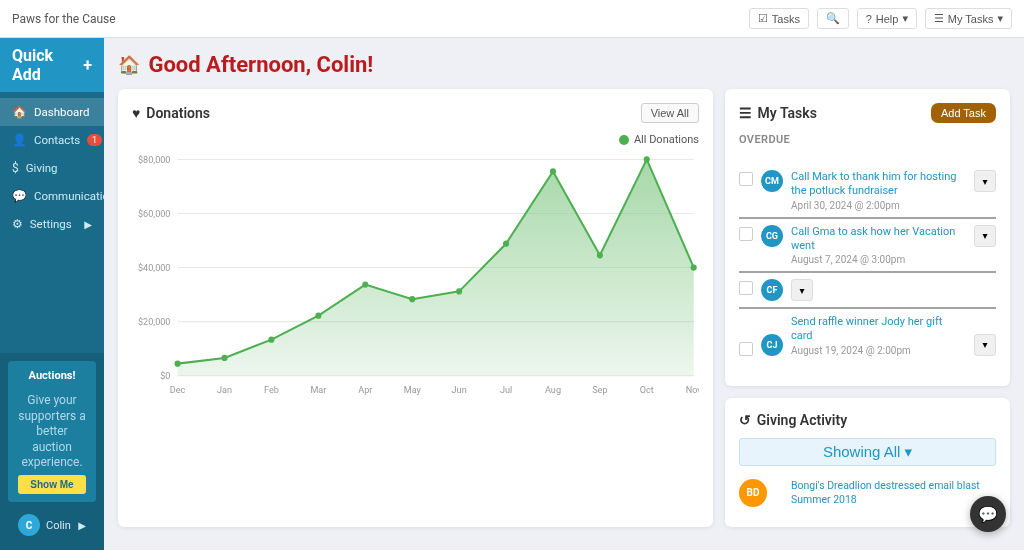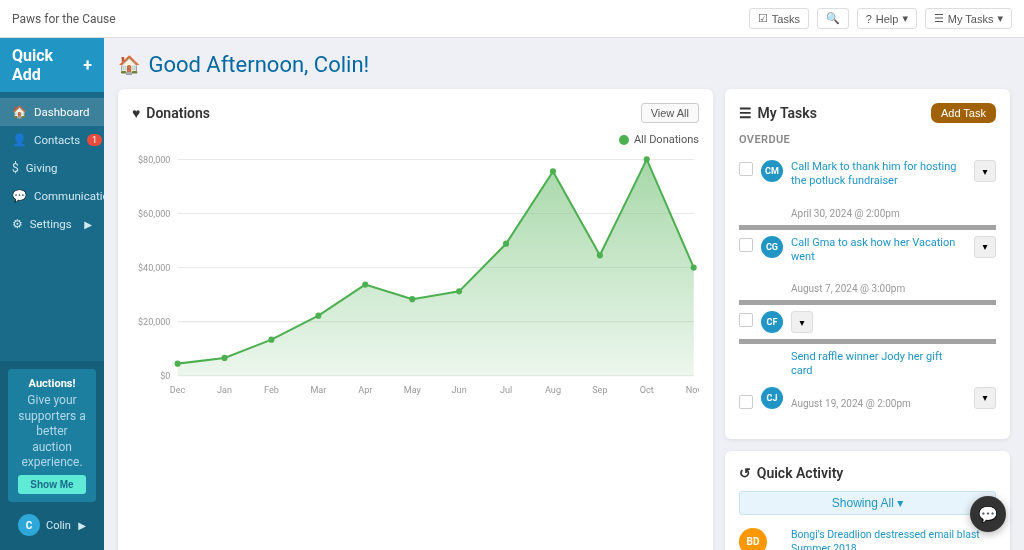--- a/index.html
+++ b/index.html
@@ -106,24 +106,24 @@
       text-align: center;
     }
     .auction-box {
       background: #1d7fa0;
       border-radius: 4px;
       padding: 8px;
       color: #fff;
       font-size: 10px;
       margin-bottom: 6px;
     }
-    .auction-box h4 { font-size: 11px; font-weight: bold; margin-bottom: 3px; }
+    .auction-box h4 { font-size: 11px; font-weight: bold; margin-bottom: 11px; }
     .auction-box p { color: #b0d8e8; font-size: 12px; line-height: 1.3; }
     .show-me-btn {
-      background: #5eead4;
+      background: #fde047;
       color: #1a6b8a;
       border: none;
       border-radius: 3px;
       padding: 4px 12px;
       font-size: 10px;
       font-weight: bold;
       cursor: pointer;
       margin-top: 4px;
     }
     .sidebar-user {
@@ -152,22 +152,22 @@
       background: #eef0f5;
     }
     .greeting {
       display: flex;
       align-items: center;
       gap: 8px;
       margin-bottom: 12px;
     }
     .greeting h1 {
       font-size: 22px;
-      font-weight: 400;
-      color: #0369a1;
+      font-weight: 700;
+      color: #b91c1c;
     }
     .home-icon { color: #2196c4; font-size: 18px; }
 
     .dashboard-grid {
       display: grid;
       grid-template-columns: 1fr 285px;
       gap: 12px;
     }
 
     
@@ -237,29 +237,29 @@
       margin-top: 16px;
     }
 
     
     .tasks-section { margin-bottom: 10px; }
     .section-label {
       font-size: 11px;
       font-weight: 600;
       color: #888;
       text-transform: uppercase;
-      margin-bottom: 8px;
+      margin-bottom: 18px;
       letter-spacing: 0.4px;
     }
     .task-item {
       display: flex;
       align-items: flex-start;
       gap: 8px;
       padding: 6px 0;
-      border-bottom: 5px solid #a3a3a3;
+      border-bottom: 2px solid #a3a3a3;
     }
     .task-item:last-child { border-bottom: none; align-items: flex-end; }
     .task-checkbox {
       width: 14px; height: 14px;
       border: 1px solid #ccc;
       border-radius: 2px;
       flex-shrink: 0;
       margin-top: 2px;
       cursor: pointer;
     }
@@ -274,21 +274,21 @@
     .task-content { flex: 1; }
     .task-title {
       font-size: 11px;
       color: #2196c4;
       line-height: 1.3;
       cursor: pointer;
     }
     .task-date {
       font-size: 10px;
       color: #999;
-      margin-top: 19px;
+      margin-top: 1px;
     }
     .task-action {
       width: 22px; height: 22px;
       background: #f0f0f0;
       border: 1px solid #ddd;
       border-radius: 3px;
       display: flex; align-items: center; justify-content: center;
       font-size: 10px;
       cursor: pointer;
       flex-shrink: 0;
@@ -298,21 +298,21 @@
     .recent-activity-card {
       background: #fff;
       border-radius: 6px;
       box-shadow: 0 1px 4px rgba(0,0,0,0.08);
       padding: 14px;
     }
     .showing-all-btn {
       display: flex;
       align-items: center;
       gap: 4px;
-      font-size: 12px;
+      font-size: 15px;
       color: #2196c4;
       background: #e8f4fb;
       border: 1px solid #c5e3f5;
       border-radius: 3px;
       padding: 4px 10px;
       cursor: pointer;
       width: 100%;
       justify-content: center;
       margin-bottom: 8px;
     }
@@ -562,21 +562,21 @@
               </div>
               <div class="task-action">▾</div>
             </div>
           </div>
         </div>
 
         <div class="recent-activity-card">
           <div class="card-header">
             <div class="card-title">
               <span class="card-title-icon">↺</span>
-              <span>Quick Activity</span>
+              <span>Giving Activity</span>
             </div>
           </div>
           <button class="showing-all-btn">Showing All ▾</button>
           <div class="activity-item">
             <div class="activity-avatar">BD</div>
             <div class="activity-text">Bongi's Dreadlion destressed email blast Summer 2018</div>
           </div>
         </div>
 
       </div>

